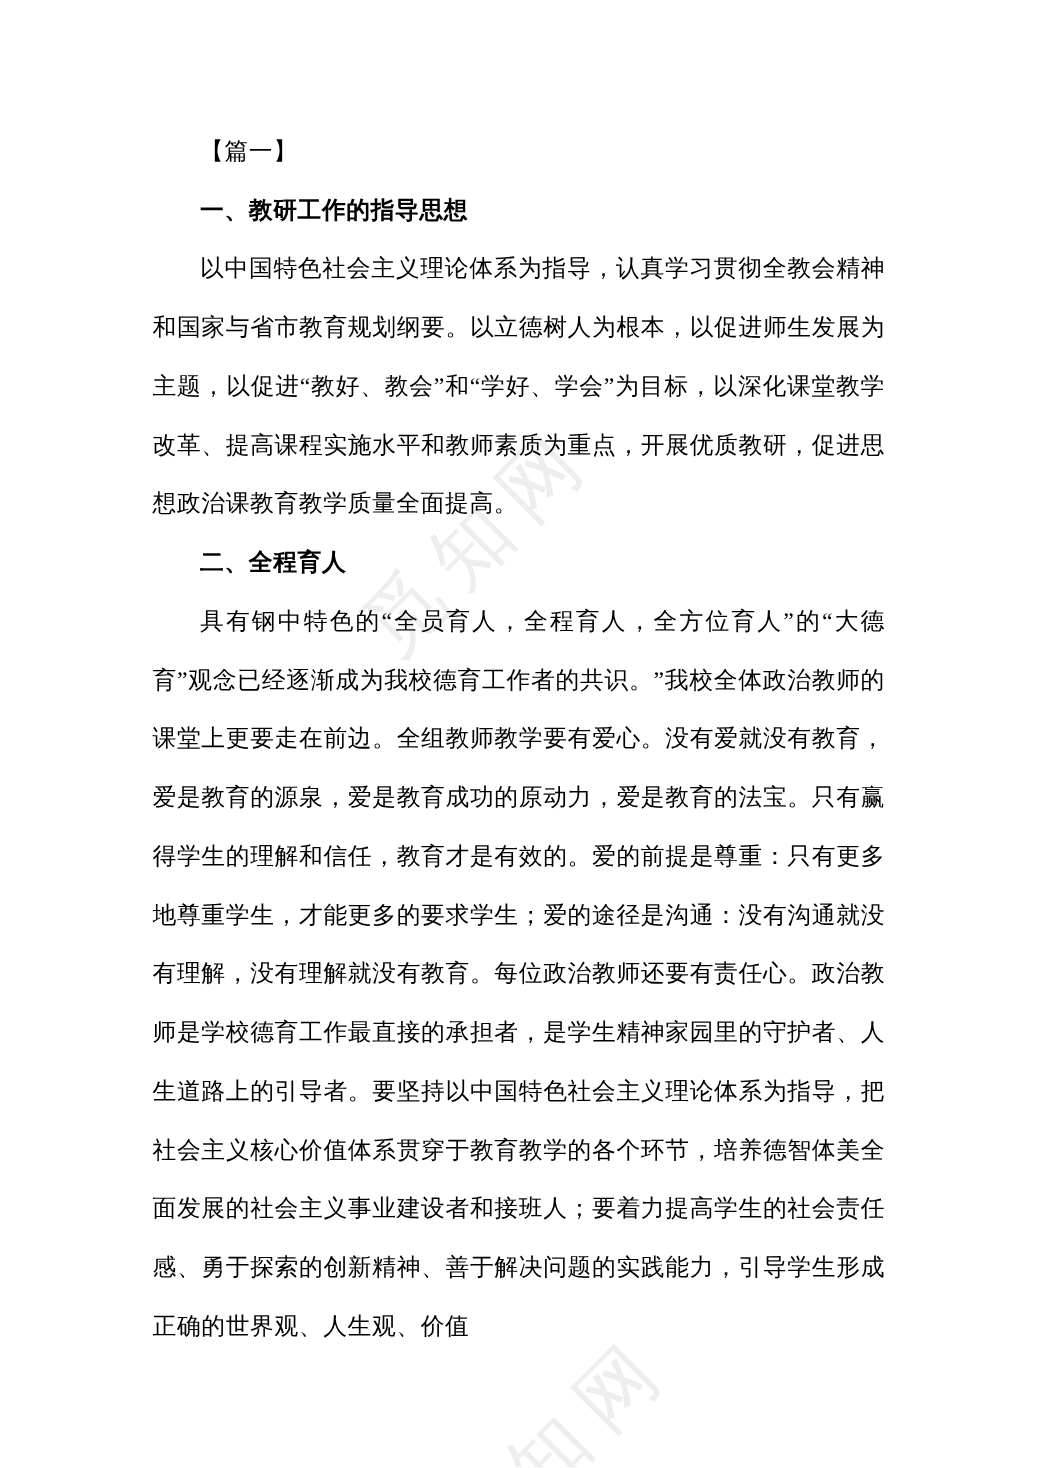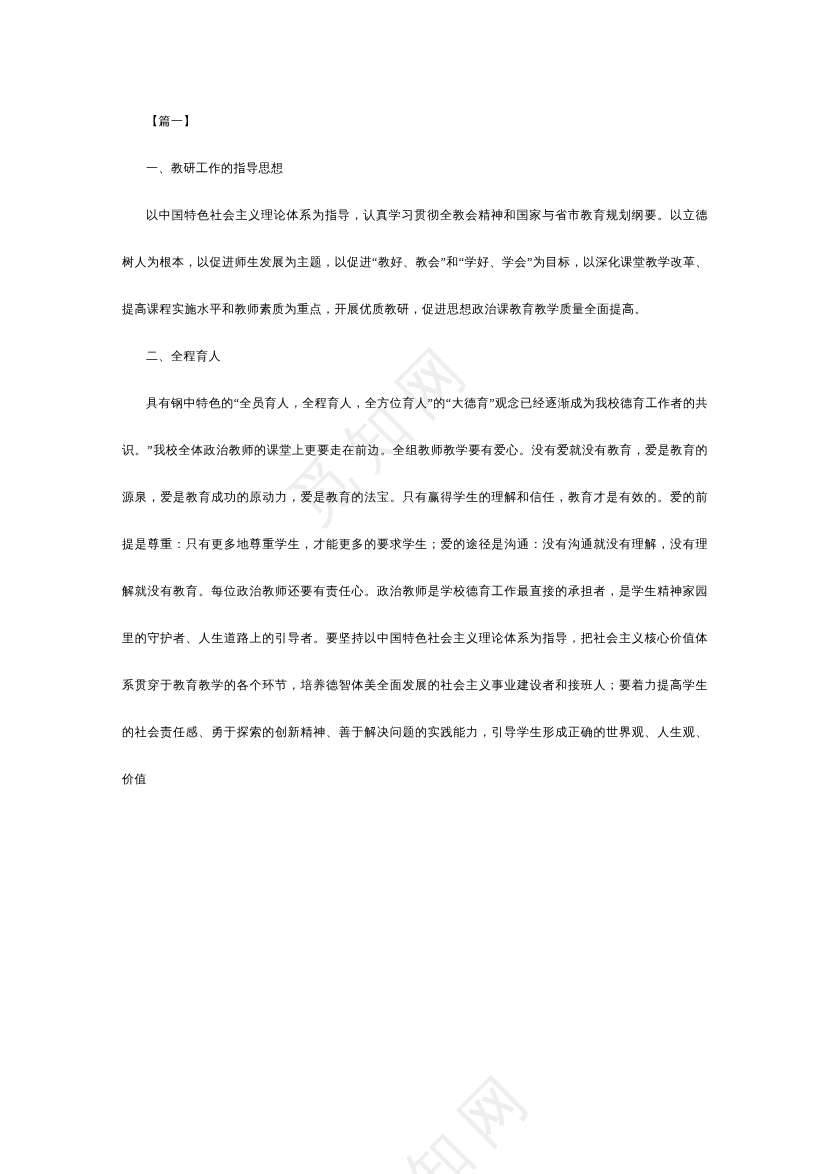--- a/index.html
+++ b/index.html
@@ -25,30 +25,30 @@
   .title {
     margin: 0 0 34px 0;
     font-size: 31px;
     line-height: 46px;
     font-weight: bold;
     text-align: center;
     letter-spacing: 1px;
   }
   .block {
     margin: 0;
-    font-size: 12px;
+    font-size: 19px;
     line-height: 47px;
     text-align: justify;
     letter-spacing: 0.5px;
   }
   .indent {
     text-indent: 2em;
   }
   .bold {
-    font-weight: normal;
+    font-weight: bold;
   }
   .watermark {
     position: absolute;
     font-size: 62px;
     letter-spacing: 14px;
     color: rgba(120, 120, 120, 0.13);
     transform: rotate(-45deg);
     white-space: nowrap;
     pointer-events: none;
     user-select: none;

